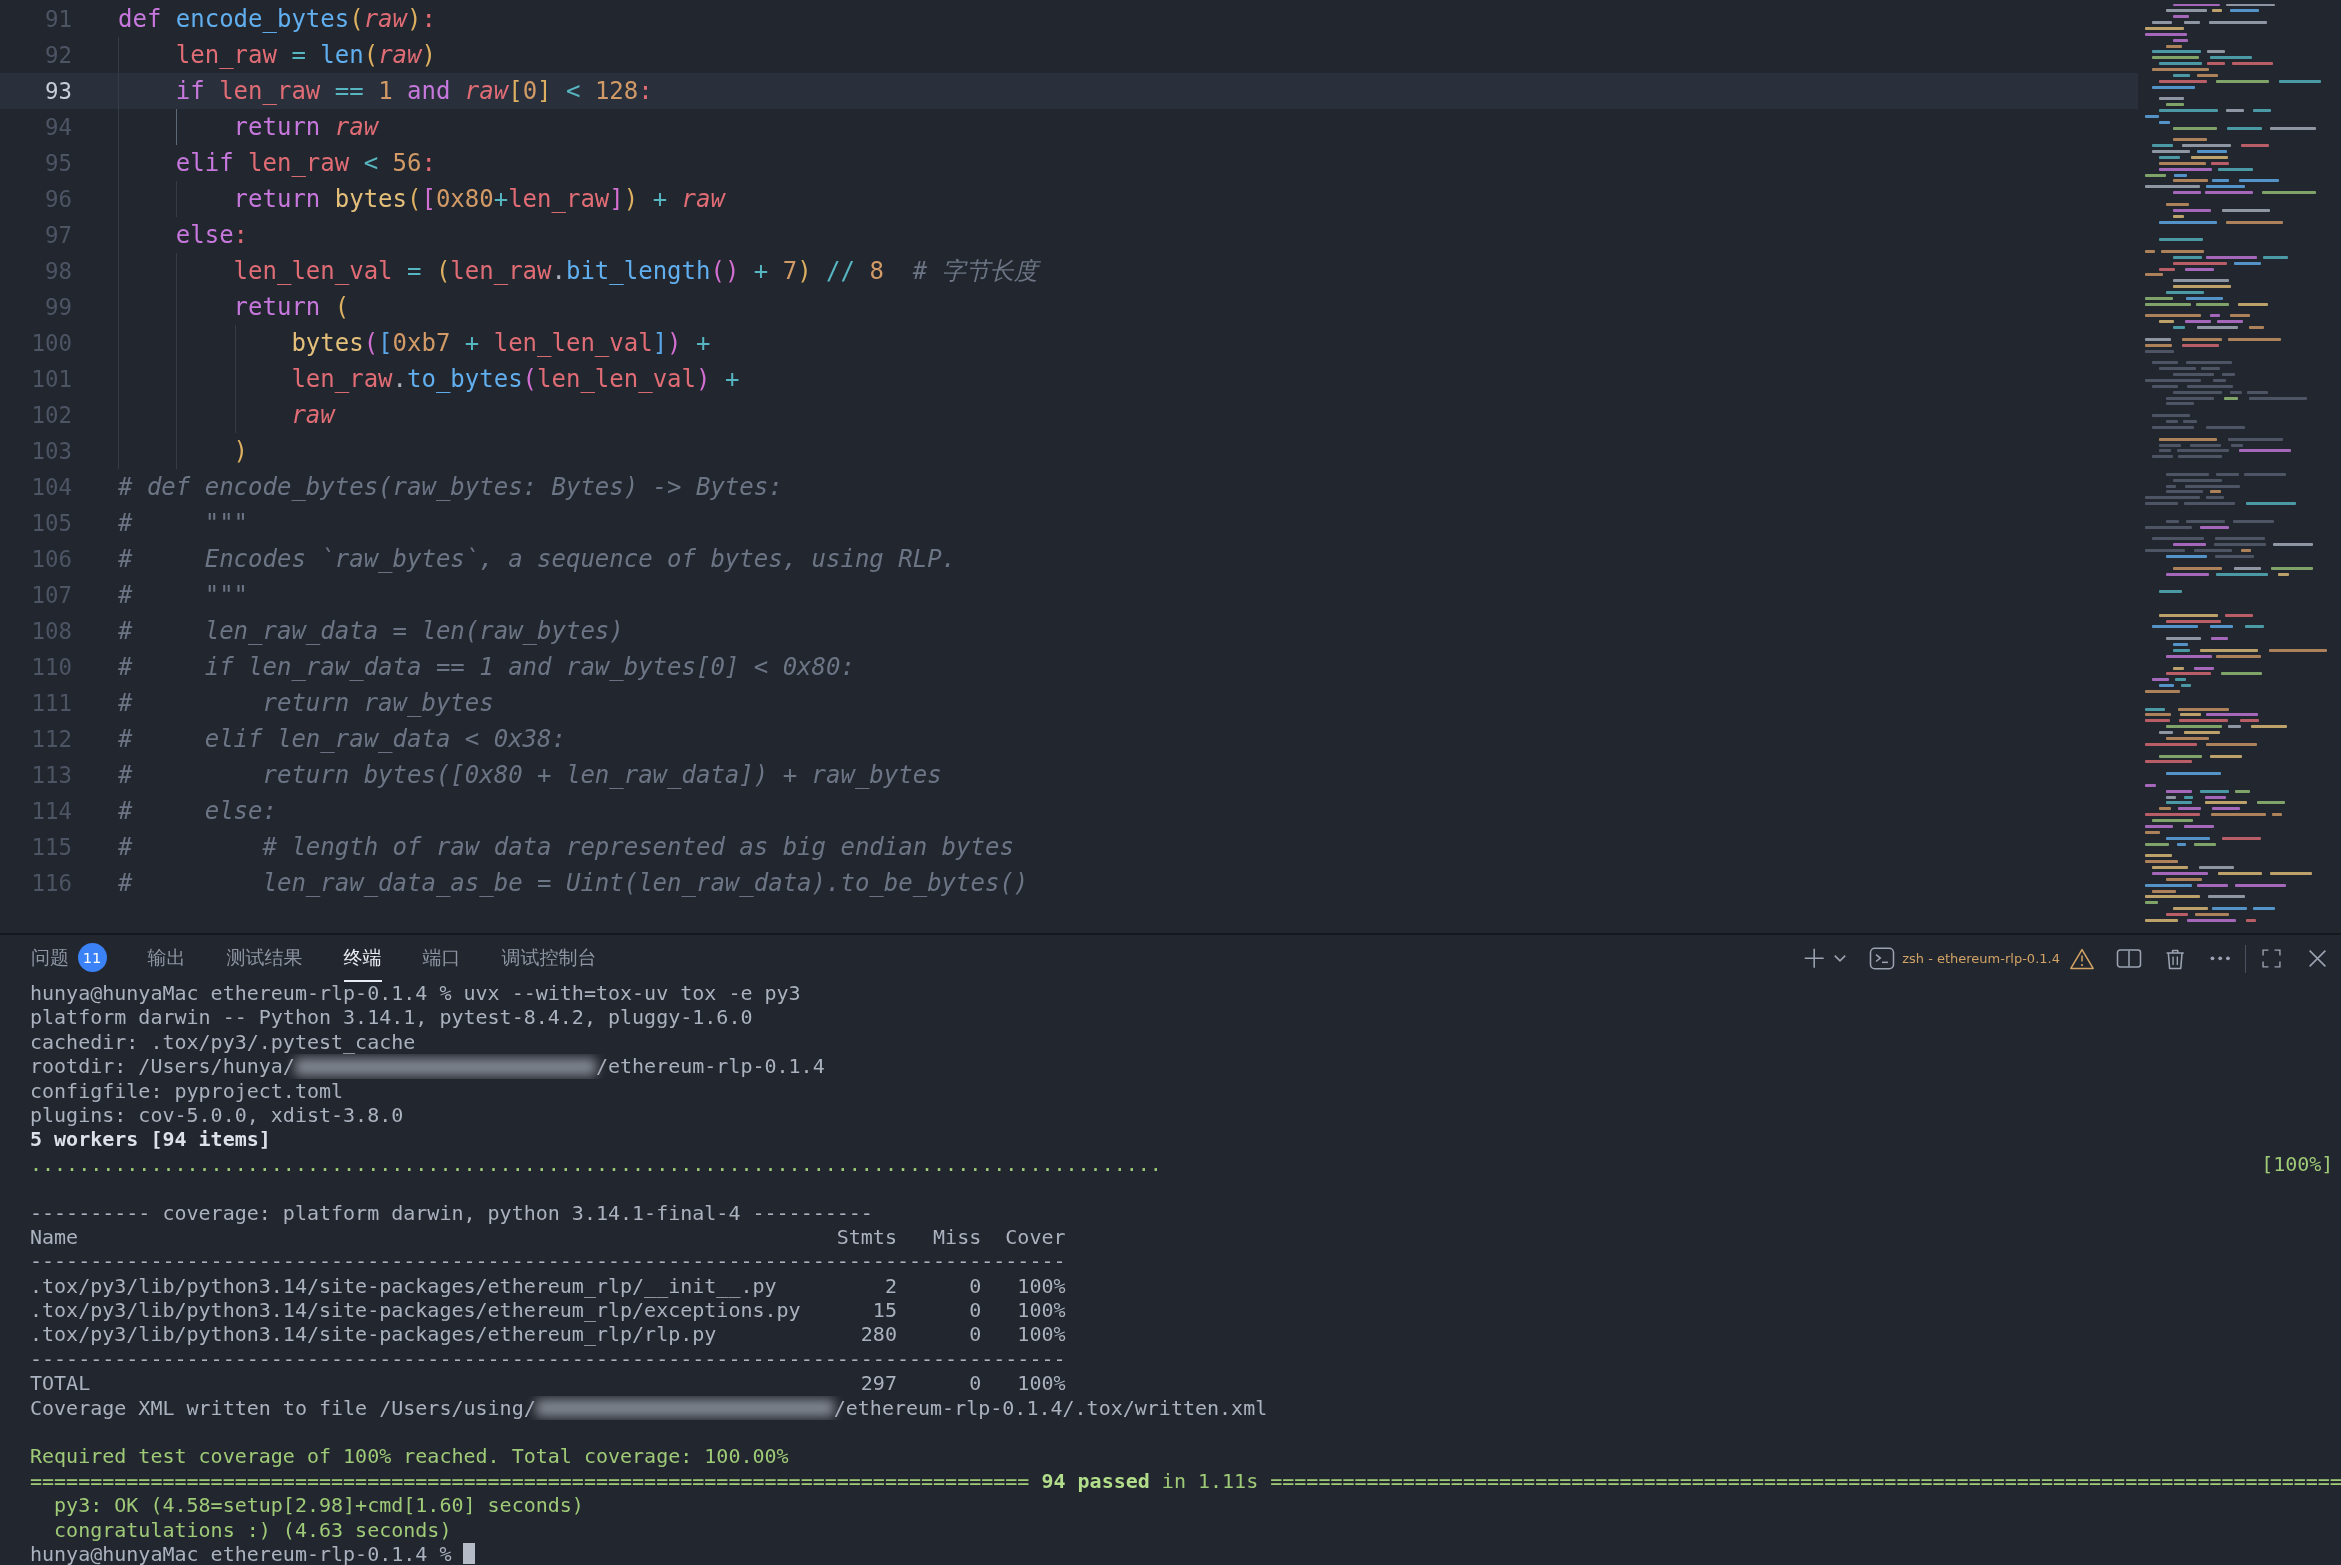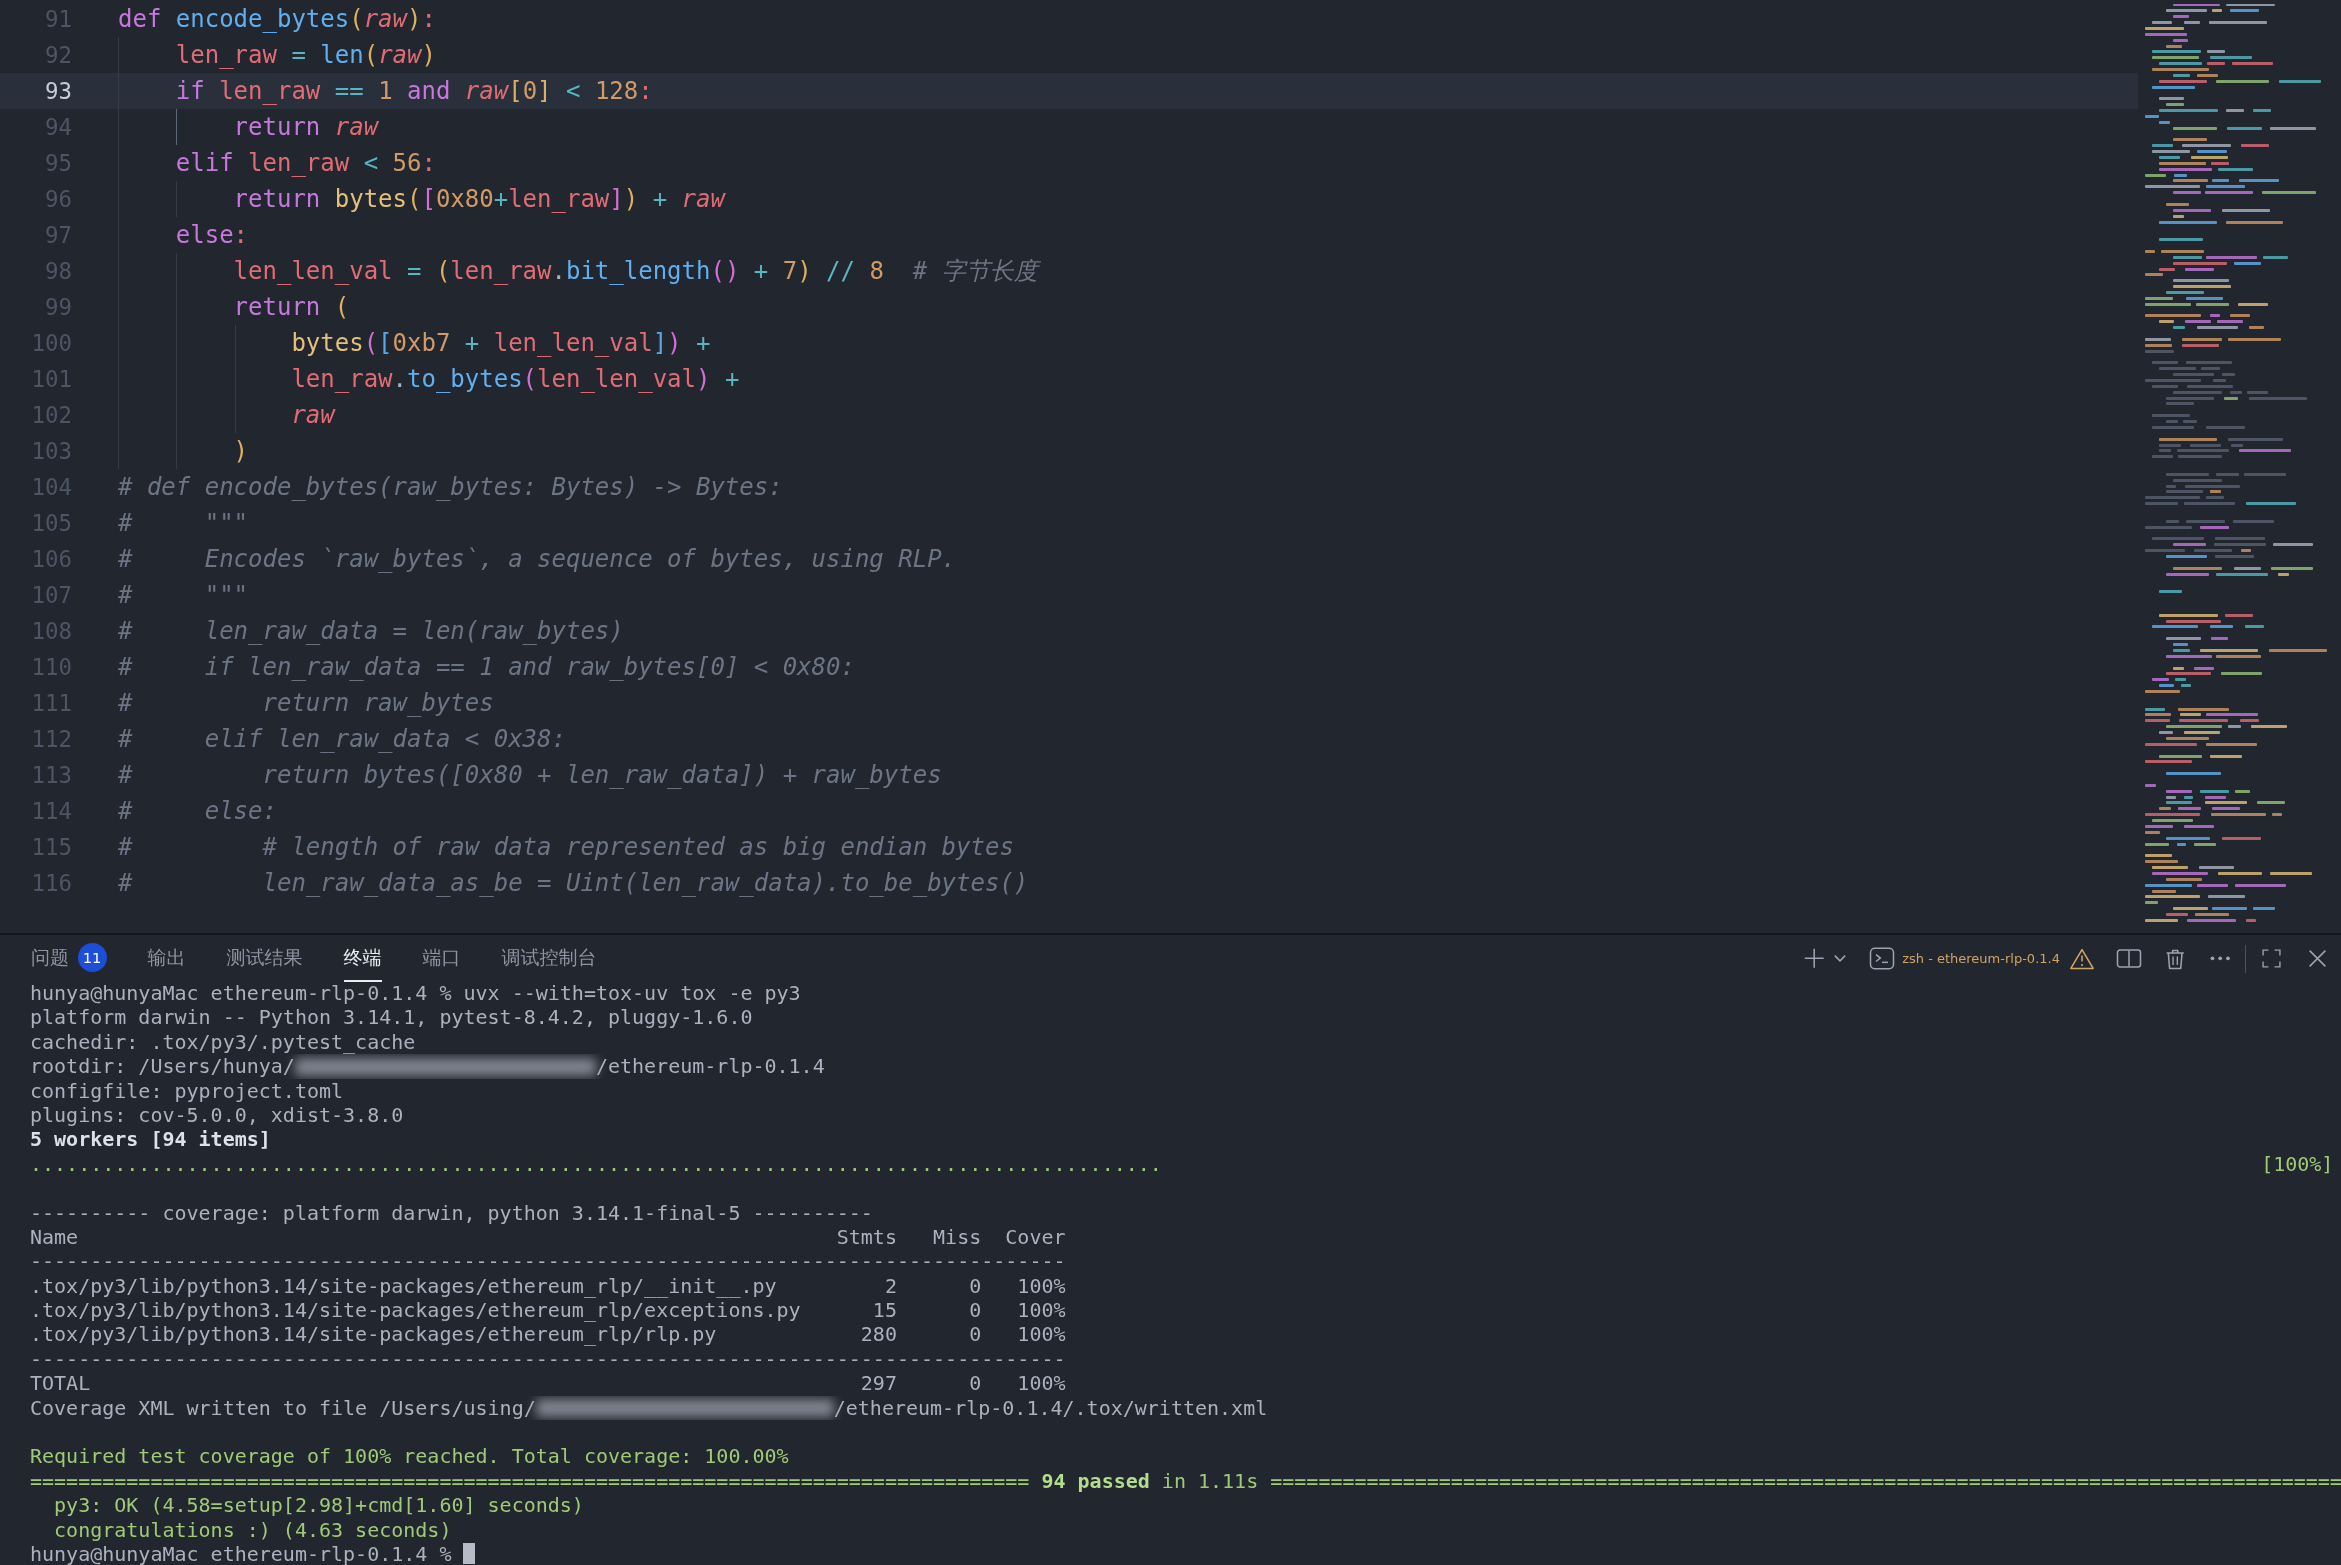--- a/index.html
+++ b/index.html
@@ -24,21 +24,21 @@
   #minimap{position:absolute;left:2138px;top:0;width:204px;height:933px;overflow:hidden;}
   .mm{position:absolute;height:2.6px;border-radius:0.9px;}
 
   
   #panel-border{position:absolute;left:0;top:933px;width:2342px;height:1.7px;background:#15181e;}
   #panel-header{position:absolute;left:0;top:935px;width:2342px;height:47px;display:flex;align-items:stretch;
                 padding-left:31px;box-sizing:border-box;font-family:"DejaVu Sans","Liberation Sans",sans-serif;}
   .tab{display:flex;align-items:center;gap:8.6px;margin-right:41px;font-size:19px;color:#8d95a3;
        border-bottom:2.6px solid transparent;box-sizing:border-box;}
   .tab.active{color:#e9ecf1;border-bottom-color:#e9ecf1;}
-  .badge{background:#1d4ed8;color:#fff;border-radius:14.7px;min-width:29px;height:29px;display:flex;
+  .badge{background:#3b82f6;color:#fff;border-radius:14.7px;min-width:29px;height:29px;display:flex;
          align-items:center;justify-content:center;font-size:14.7px;padding:0 3.5px;box-sizing:border-box;}
   #header-right{position:absolute;right:7px;top:0;height:47px;display:flex;align-items:center;color:#9ba3b2;}
   #header-right .ic{display:flex;align-items:center;justify-content:center;}
   .term-label{color:#d1a366;font-size:13px;margin:0 8.6px 0 7px;white-space:nowrap;}
   .vdiv{width:0.9px;height:28px;background:#4a5160;margin:0 14px;}
 
   
   #terminal{position:absolute;left:0;top:981px;width:2342px;height:584px;padding-left:30px;
             box-sizing:border-box;font-size:20px;line-height:24.4px;color:#ccd2dc;overflow:hidden;}
   .t-row{position:relative;height:24.4px;white-space:pre;overflow:hidden;}
@@ -427,21 +427,21 @@
   <div id="terminal">
       <div class="t-row"><span class="fg">hunya@hunyaMac ethereum-rlp-0.1.4 % uvx --with=tox-uv tox -e py3</span></div>
       <div class="t-row"><span class="fg">platform darwin -- Python 3.14.1, pytest-8.4.2, pluggy-1.6.0</span></div>
       <div class="t-row"><span class="fg">cachedir: .tox/py3/.pytest_cache</span></div>
       <div class="t-row"><span class="fg">rootdir: /Users/hunya/</span><span class="blur" style="width: 301px;"></span><span class="fg">/ethereum-rlp-0.1.4</span></div>
       <div class="t-row"><span class="fg">configfile: pyproject.toml</span></div>
       <div class="t-row"><span class="fg">plugins: cov-5.0.0, xdist-3.8.0</span></div>
       <div class="t-row"><span class="b">5 workers [94 items]</span></div>
       <div class="t-row"><span class="g">..............................................................................................</span><span class="t-right"><span class="g">[100%]</span></span></div>
       <div class="t-row"></div>
-      <div class="t-row"><span class="fg">---------- coverage: platform darwin, python 3.14.1-final-5 ----------</span></div>
+      <div class="t-row"><span class="fg">---------- coverage: platform darwin, python 3.14.1-final-4 ----------</span></div>
       <div class="t-row"><span class="fg">Name                                                               Stmts   Miss  Cover</span></div>
       <div class="t-row"><span class="fg">--------------------------------------------------------------------------------------</span></div>
       <div class="t-row"><span class="fg">.tox/py3/lib/python3.14/site-packages/ethereum_rlp/__init__.py         2      0   100%</span></div>
       <div class="t-row"><span class="fg">.tox/py3/lib/python3.14/site-packages/ethereum_rlp/exceptions.py      15      0   100%</span></div>
       <div class="t-row"><span class="fg">.tox/py3/lib/python3.14/site-packages/ethereum_rlp/rlp.py            280      0   100%</span></div>
       <div class="t-row"><span class="fg">--------------------------------------------------------------------------------------</span></div>
       <div class="t-row"><span class="fg">TOTAL                                                                297      0   100%</span></div>
       <div class="t-row"><span class="fg">Coverage XML written to file /Users/using/</span><span class="blur" style="width: 298px;"></span><span class="fg">/ethereum-rlp-0.1.4/.tox/written.xml</span></div>
       <div class="t-row"></div>
       <div class="t-row"><span class="g">Required test coverage of 100% reached. Total coverage: 100.00%</span></div>

